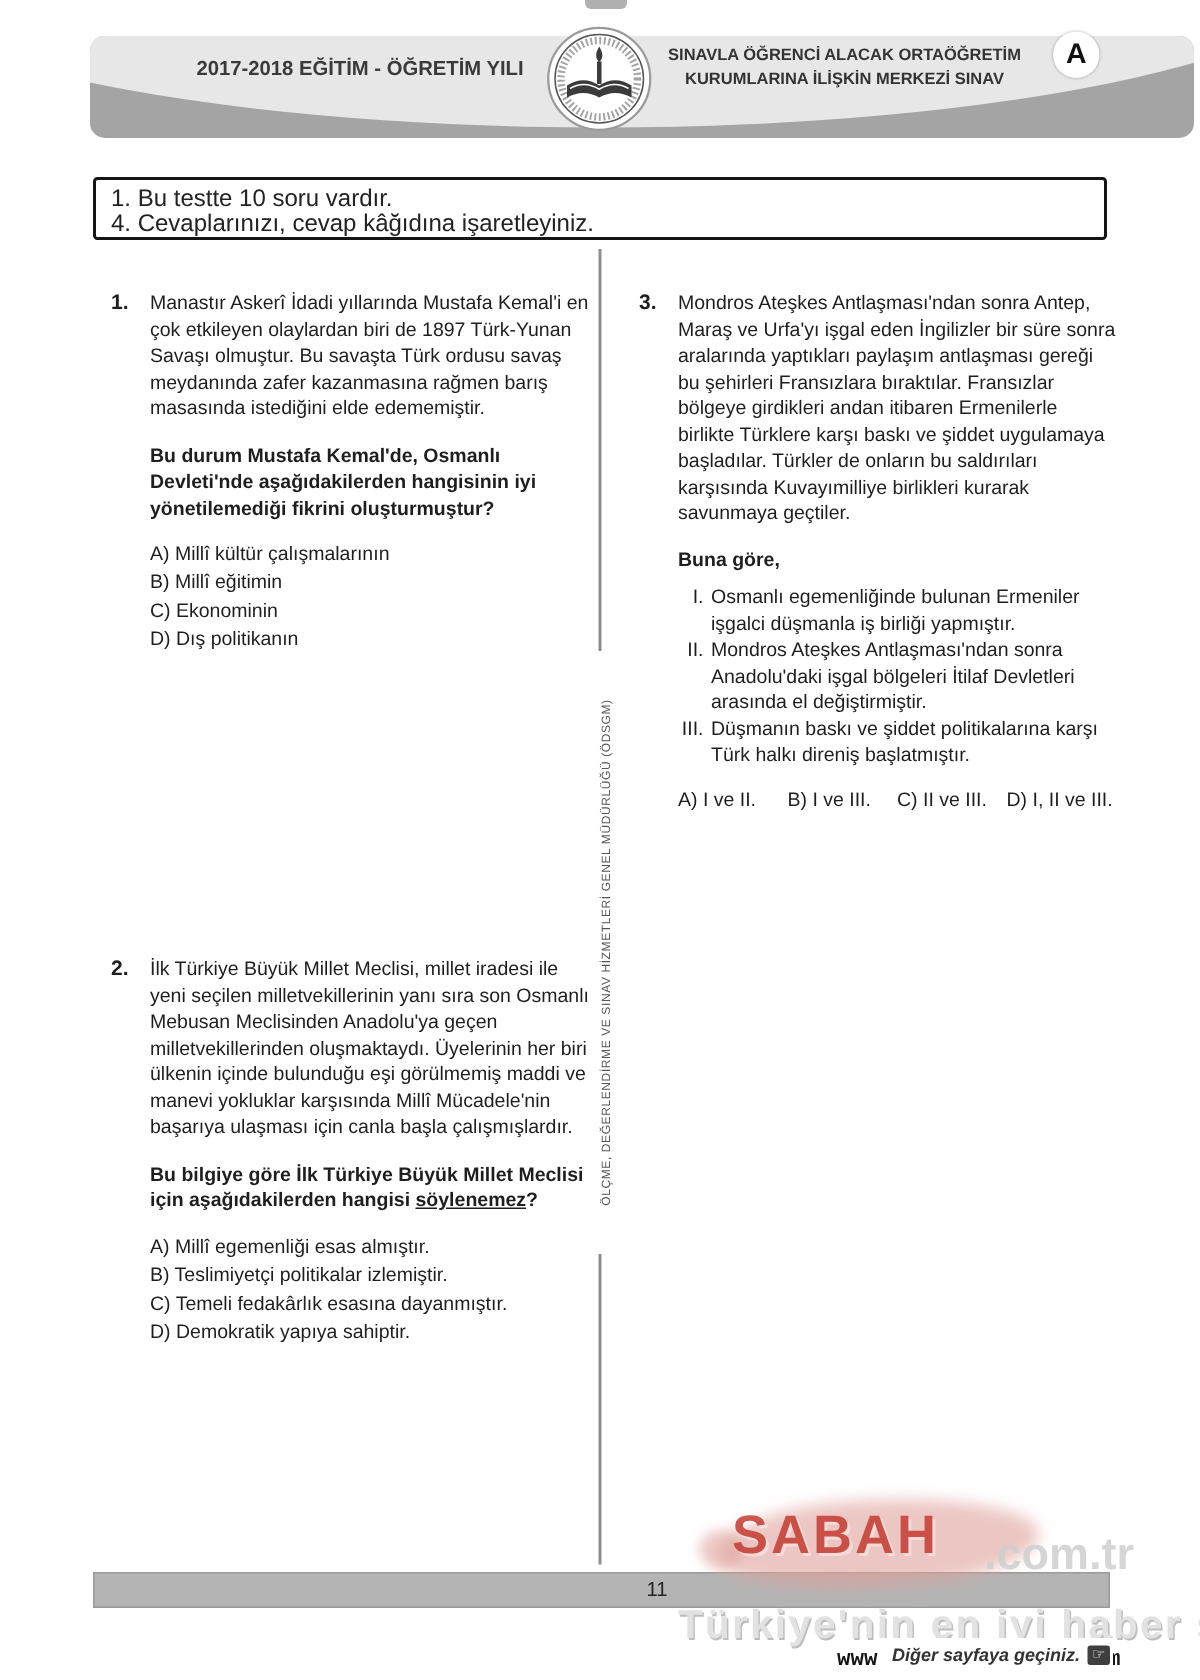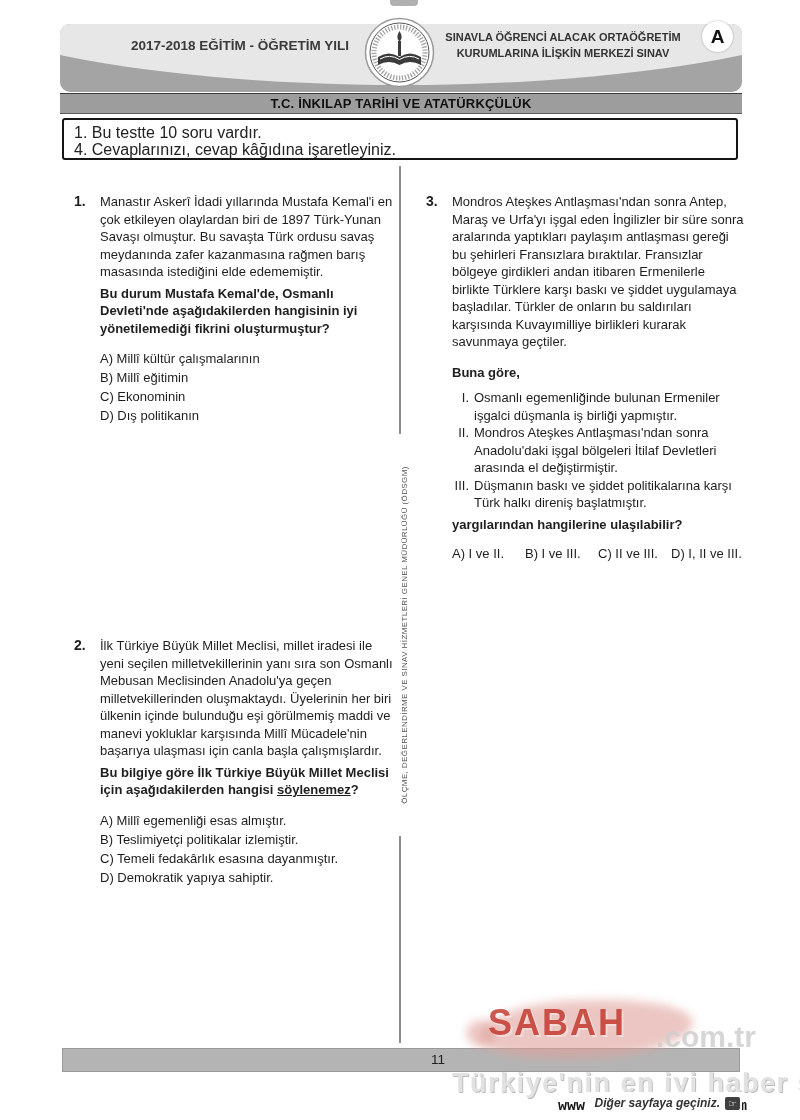--- a/index.html
+++ b/index.html
@@ -4,40 +4,40 @@
 <style>
   * { margin:0; padding:0; box-sizing:border-box; }
   html,body { background:#fdfdfd; }
   body { font-family:"Liberation Sans", sans-serif; color:#222; }
   .page { position:relative; width:800px; height:1120px; background:#ffffff; overflow:hidden; }
 
   
   .scan-smudge { position:absolute; left:390px; top:0; width:28px; height:6px; background:#6f6f6f; border-radius:0 0 4px 4px; opacity:.55; }
 
   
-  .band { position:absolute; left:60px; top:24px; width:682px; height:68px; background:#a4a4a4; border-radius:10px; overflow:hidden; }
+  .band { position:absolute; left:60px; top:24px; width:736px; height:68px; background:#a4a4a4; border-radius:10px; overflow:hidden; }
   .band-light { position:absolute; left:-159px; top:-162px; width:1000px; height:223px; border-radius:50%; background:#e7e7e7; }
   .year-text { position:absolute; left:30px; top:14px; width:300px; text-align:center; font-weight:bold; font-size:13.5px; color:#3a3a3a; }
   .exam-title { position:absolute; left:372px; top:5px; width:262px; text-align:center; font-weight:bold; font-size:11px; line-height:16px; color:#333; }
   .logo-wrap { position:absolute; left:364px; top:17px; width:71px; height:71px; z-index:5; }
   .booklet { position:absolute; left:702px; top:21px; width:31px; height:31px; background:#fff; border-radius:50%; display:flex; align-items:center; justify-content:center; font-weight:bold; font-size:19px; color:#111; z-index:5; box-shadow:0 0 2px rgba(0,0,0,.35); }
   .subject-bar { position:absolute; left:60px; top:93px; width:682px; height:21px; background:#9d9d9d; border-top:1px solid #3c3c3c; border-bottom:1px solid #5a5a5a; display:flex; align-items:center; justify-content:center; font-weight:bold; font-size:13px; color:#101010; letter-spacing:.2px; }
 
   
   .instructions { position:absolute; left:62px; top:118px; width:676px; height:42px; border:2px solid #151515; border-radius:3px; background:#fff; padding:4px 10px; font-size:16px; line-height:17px; color:#222; }
 
   
   .q { position:absolute; font-size:13px; line-height:17.5px; color:#1e1e1e; }
   .q1 { left:74px; top:193px; width:322px; }
   .q2 { left:74px; top:637px; width:322px; }
   .q3 { left:426px; top:193px; width:318px; }
   .qrow { display:flex; }
   .qnum { width:26px; flex:0 0 26px; font-weight:bold; font-size:14px; }
   .qcontent { flex:1; }
-  .stem { font-weight:bold; margin-top:4px; }
+  .stem { font-weight:bold; margin-top:14px; }
   .stem .ul { text-decoration:underline; }
   .options { margin-top:12px; }
   .options .opt { line-height:19px; }
   .options2col { margin-top:12px; display:grid; grid-template-columns:1fr 1fr 1fr 1fr; row-gap:15px; }
   .lead { font-weight:bold; margin-top:13px; }
   .rlist { margin-top:8px; }
   .ritem { display:flex; }
   .rnum { flex:0 0 22px; text-align:right; padding-right:5px; }
   .rtext { flex:1; }
 
@@ -86,21 +86,20 @@
       <circle cx="35.5" cy="35.5" r="21" fill="#ffffff"></circle>
       <rect x="34" y="24" width="3" height="15" fill="#3b3b3b"></rect>
       <path d="M35.5 14 C32.5 19, 33 22, 35.5 24.5 C38 22, 38.5 19, 35.5 14 Z" fill="#3b3b3b"></path>
       <path d="M14 40 Q25 33 35.5 40 Q46 33 57 40 L57 48 Q46 42 35.5 48 Q25 42 14 48 Z" fill="#3b3b3b"></path>
       <path d="M16 42 Q25.5 36.5 35.5 42.5 Q45.5 36.5 55 42" fill="none" stroke="#ffffff" stroke-width="1"></path>
     </svg>
   </div>
 
   <div class="booklet">A</div>
 
-  <div class="subject-bar">T.C. İNKILAP TARİHİ VE ATATÜRKÇÜLÜK</div>
 
   <div class="instructions">
     <div>1. Bu testte 10 soru vardır.</div>
     <div>4. Cevaplarınızı, cevap kâğıdına işaretleyiniz.</div>
   </div>
 
   <div class="q q1">
     <div class="qrow">
       <div class="qnum">1.</div>
       <div class="qcontent">
@@ -145,21 +144,20 @@
           </div>
           <div class="ritem">
             <div class="rnum">II.</div>
             <div class="rtext">Mondros Ateşkes Antlaşması'ndan sonra Anadolu'daki işgal bölgeleri İtilaf Devletleri arasında el değiştirmiştir.</div>
           </div>
           <div class="ritem">
             <div class="rnum">III.</div>
             <div class="rtext">Düşmanın baskı ve şiddet politikalarına karşı Türk halkı direniş başlatmıştır.</div>
           </div>
         </div>
-        <div class="stem">yargılarından hangilerine ulaşılabilir?</div>
         <div class="options2col">
           <div class="opt">A) I ve II.</div>
           <div class="opt">B) I ve III.</div>
           <div class="opt">C) II ve III.</div>
           <div class="opt">D) I, II ve III.</div>
         </div>
       </div>
     </div>
   </div>
 

